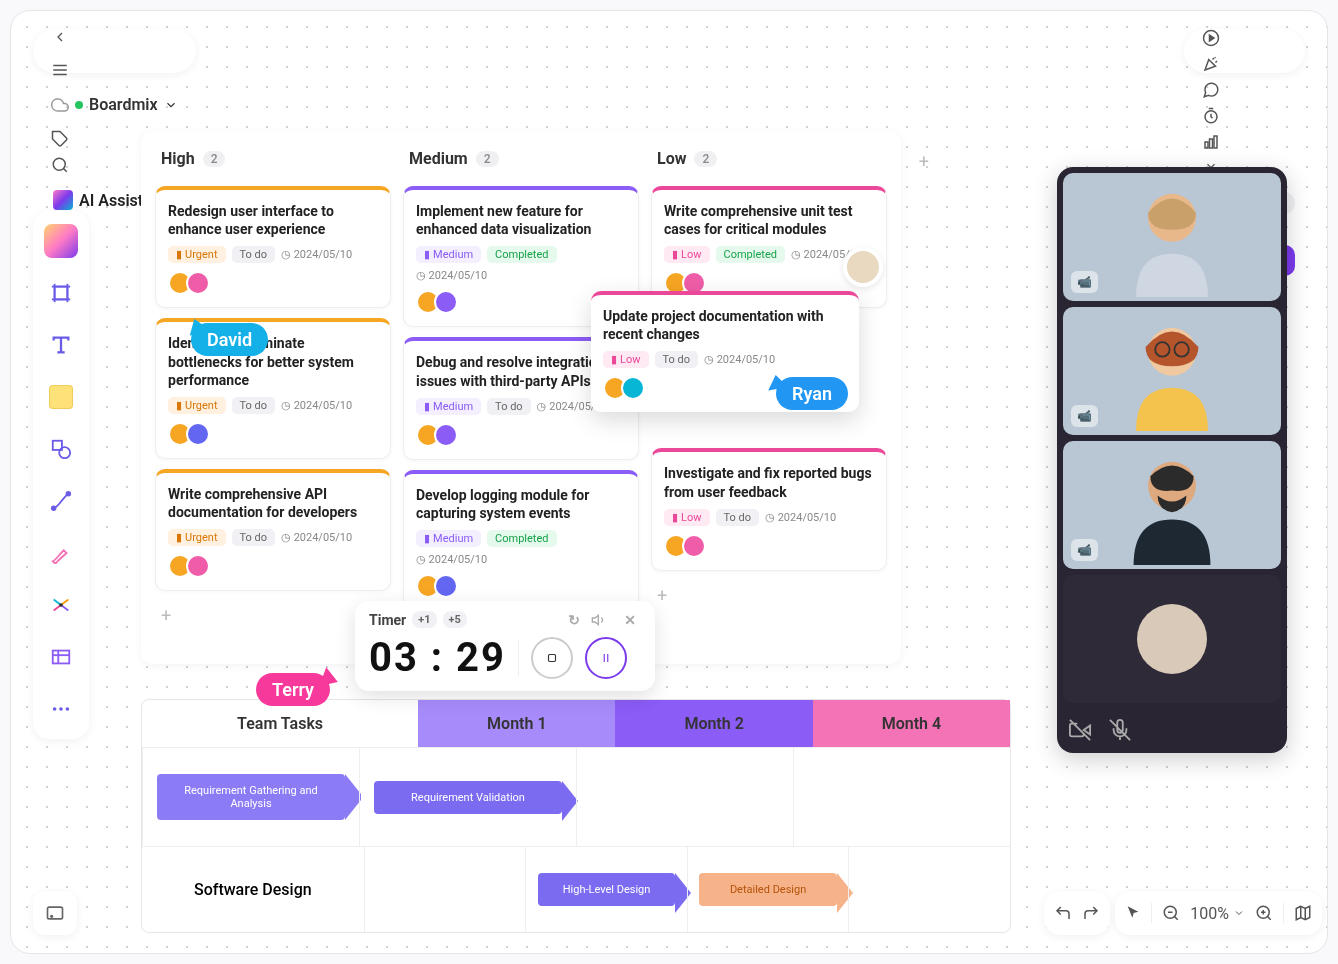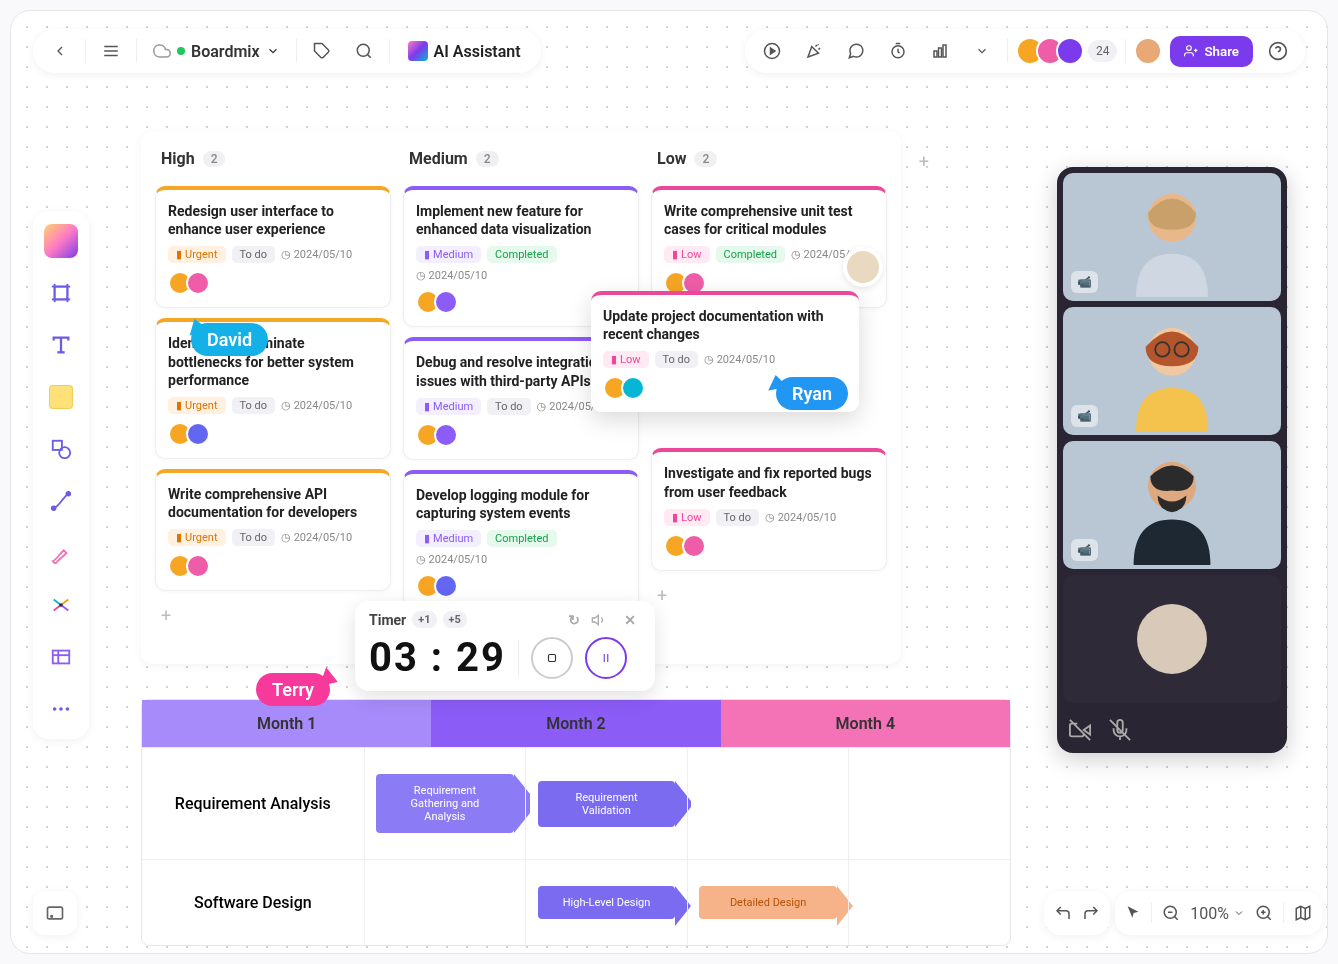--- a/index.html
+++ b/index.html
@@ -1,21 +1,21 @@
 <!DOCTYPE html>
 <html><head>
 <meta charset="utf-8">
 <style>
 * { box-sizing: border-box; margin: 0; padding: 0; font-family: -apple-system, BlinkMacSystemFont, "Segoe UI", Roboto, sans-serif; }
 body { background: #f9f9fb; width: 1338px; height: 964px; position: relative; overflow: hidden; }
 .app { position: absolute; inset: 10px; border: 1px solid #e5e5ea; border-radius: 20px; background: #fff; overflow: hidden; }
 .canvas-bg { position: absolute; inset: 0; background-image: radial-gradient(#d0d0d5 1px, transparent 1px); background-size: 20px 20px; background-position: 6px 6px; }
 
 
-.topbar-left, .topbar-right { position: absolute; top: 18px; height: 44px; background: #fff; border-radius: 22px; box-shadow: 0 2px 8px rgba(0,0,0,0.06); display: flex; align-items: center; padding: 0 10px; gap: 8px; }
+.topbar-left, .topbar-right { position: absolute; top: 18px; height: 44px; background: #fff; border-radius: 22px; box-shadow: 0 2px 8px rgba(0,0,0,0.06); display: flex; padding: 0 10px; gap: 8px; flex-direction: column; }
 .topbar-left { left: 22px; }
 .topbar-right { right: 22px; }
 .tb-btn { width: 34px; height: 34px; display: flex; align-items: center; justify-content: center; color: #555; border-radius: 8px; cursor: pointer; }
 .tb-sep { width: 1px; height: 24px; background: #eee; }
 .brand { display: flex; align-items: center; gap: 6px; padding: 0 8px; font-weight: 600; color: #333; }
 .cloud-dot { width: 8px; height: 8px; background: #22c55e; border-radius: 50%; }
 .ai-btn { display: flex; align-items: center; gap: 6px; font-weight: 600; color: #222; padding: 0 10px; }
 .ai-logo { width: 20px; height: 20px; background: linear-gradient(135deg,#ff7ac5,#7c3aed,#06b6d4); border-radius: 4px; }
 .avatar-stack { display: flex; align-items: center; }
 .avatar-s { width: 28px; height: 28px; border-radius: 50%; border: 2px solid #fff; margin-left: -8px; }
@@ -458,26 +458,26 @@
           <svg width="14" height="14" viewBox="0 0 24 24" fill="none" stroke="currentColor" stroke-width="2">
             <line x1="9" y1="5" x2="9" y2="19"></line>
             <line x1="15" y1="5" x2="15" y2="19"></line>
           </svg>
         </div>
   </div>
 </div>
 
 <div class="gantt">
   <div class="gantt-head">
+    <div class="cell rowlabel">Team Tasks</div>
     <div class="cell gh-m1">Month 1</div>
     <div class="cell gh-m2">Month 2</div>
     <div class="cell gh-m4">Month 4</div>
   </div>
   <div class="gantt-row">
-    <div class="cell rowlabel">Requirement Analysis</div>
     <div class="cell">
           <div class="arrow-box ab-purple">Requirement Gathering and Analysis</div>
         </div>
     <div class="cell">
           <div class="arrow-box ab-violet">Requirement Validation</div>
         </div>
     <div class="cell"></div>
         <div class="cell"></div>
   </div>
   <div class="gantt-row">

